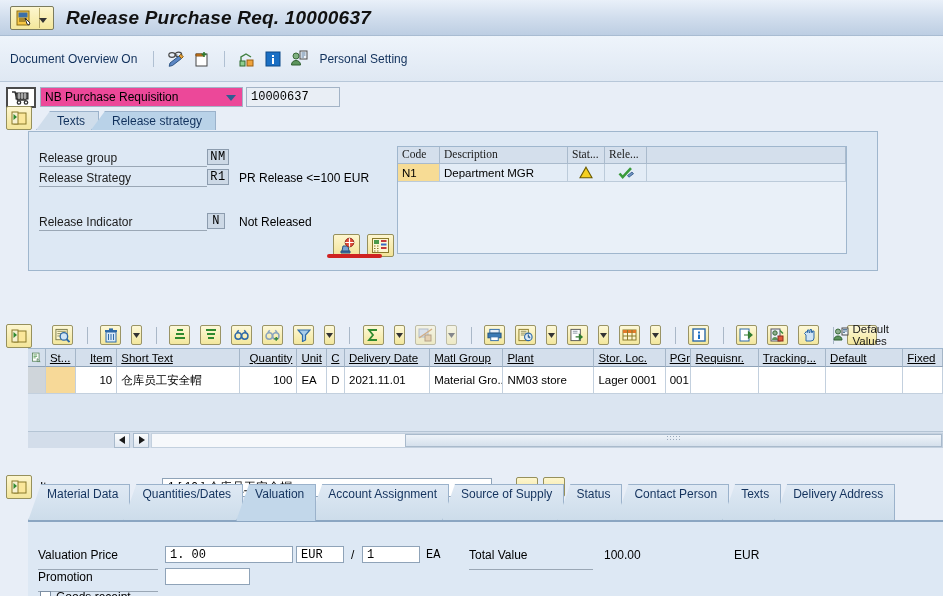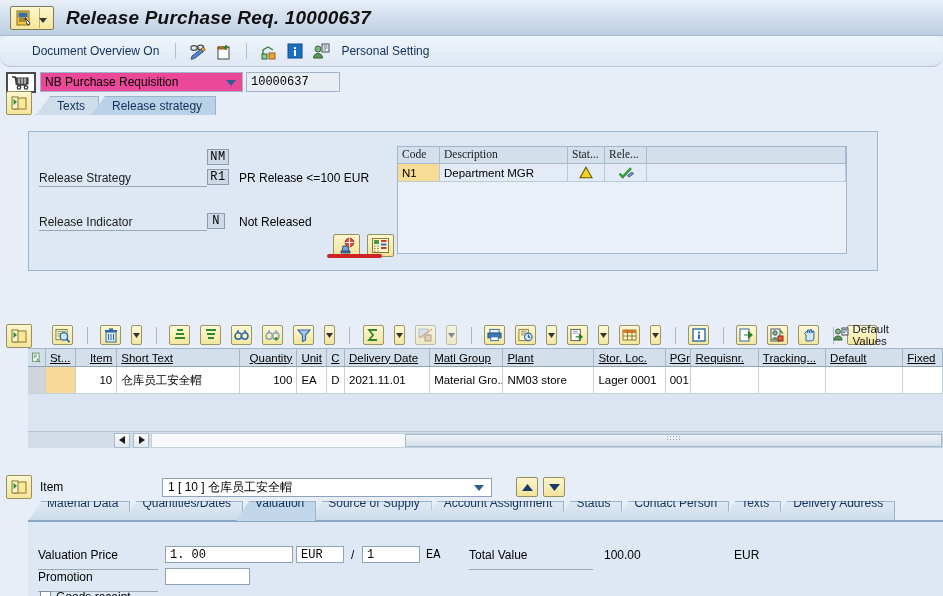--- a/index.html
+++ b/index.html
@@ -37,25 +37,25 @@
     position:absolute; right:6px; bottom:6px;
     width:0;height:0;border-left:4px solid transparent;border-right:4px solid transparent;border-top:5px solid #333;
   }
   .title-text {
     font-size: 19px; font-weight: bold; font-style: italic;
     letter-spacing: .2px; color: #111;
   }
 
   
   .apptoolbar {
-    height: 31px;
+    height: 46px;
     background: linear-gradient(to bottom,#eef4fb,#dfe8f3);
     border-bottom: 1px solid #b7c7d9;
     display:flex; align-items:center;
-    padding-left: 28px; gap: 6px; border-radius: 11px;
+    padding-left: 6px; gap: 6px;
   }
   .tb-text { font-size:12px; color:#11315c; padding: 2px 4px; cursor:default; }
   .tb-div { width:1px; height:16px; background:#b0c0d2; margin:0 6px; }
   .tb-ico { width:20px; height:20px; display:flex; align-items:center; justify-content:center; }
 
   
   .doctyperow { height:24px; display:flex; align-items:center; padding-left:6px; margin-top:3px; }
   .cart-btn {
     width:30px;height:21px;border:2px solid #4a4a4a;background:#fff;
     display:flex;align-items:center;justify-content:center;margin-right:4px;
@@ -223,21 +223,21 @@
     background:linear-gradient(to bottom,#fdf6cf,#f2e398);
     display:flex;align-items:center;justify-content:center;
   }
 
   
   .dtabwrap {
     position:absolute; left:28px; top:500px; width:915px; height:21px;
     display:flex; align-items:flex-end;
   }
   .dtab {
-    height:20px; padding:0 11px 18px 18px; font-size:12px; color:#13325d;
+    height:37px; padding:0 11px 18px 18px; font-size:12px; color:#13325d;
     display:flex;align-items:center;
     background:linear-gradient(to bottom,#dfe9f4,#ccdcea);
     border:1px solid #9bb2cb; border-bottom:none;
     margin-right:-7px;
     clip-path: polygon(13px 0, 100% 0, 100% 100%, 0 100%);
   }
   .dtab.sel { background:#c2d7ea; z-index:5; }
   .dtabline { position:absolute; left:28px; top:520px; width:915px; height:2px; background:#8ba6c2; }
 
   
@@ -344,20 +344,21 @@
   <div class="ltab">
     <span>Texts</span>
   </div>
   <div class="ltab sel">
     <span>Release strategy</span>
   </div>
 </div>
 
 <div class="relpanel">
  <div class="inner">
+  <div class="flabel" style="left:10px; top:19px;">Release group</div>
   <div class="fbox" style="left:178px; top:17px; width:22px;">NM</div>
 
   <div class="flabel" style="left:10px; top:39px;">Release Strategy</div>
   <div class="fbox" style="left:178px; top:37px; width:22px;">R1</div>
   <div class="ftext" style="left:210px; top:39px;">PR Release &lt;=100 EUR</div>
 
   <div class="flabel" style="left:10px; top:83px;">Release Indicator</div>
   <div class="fbox" style="left:178px; top:81px; width:18px;">N</div>
   <div class="ftext" style="left:210px; top:83px;">Not Released</div>
 
@@ -681,24 +682,24 @@
   <div class="dtab">
       <span>Material Data</span>
     </div>
   <div class="dtab">
       <span>Quantities/Dates</span>
     </div>
   <div class="dtab sel">
       <span>Valuation</span>
     </div>
   <div class="dtab">
+      <span>Account Assignment</span>
+    </div>
+  <div class="dtab">
       <span>Source of Supply</span>
-    </div>
-  <div class="dtab">
-      <span>Account Assignment</span>
     </div>
   <div class="dtab">
       <span>Status</span>
     </div>
   <div class="dtab">
       <span>Contact Person</span>
     </div>
   <div class="dtab">
       <span>Texts</span>
     </div>

